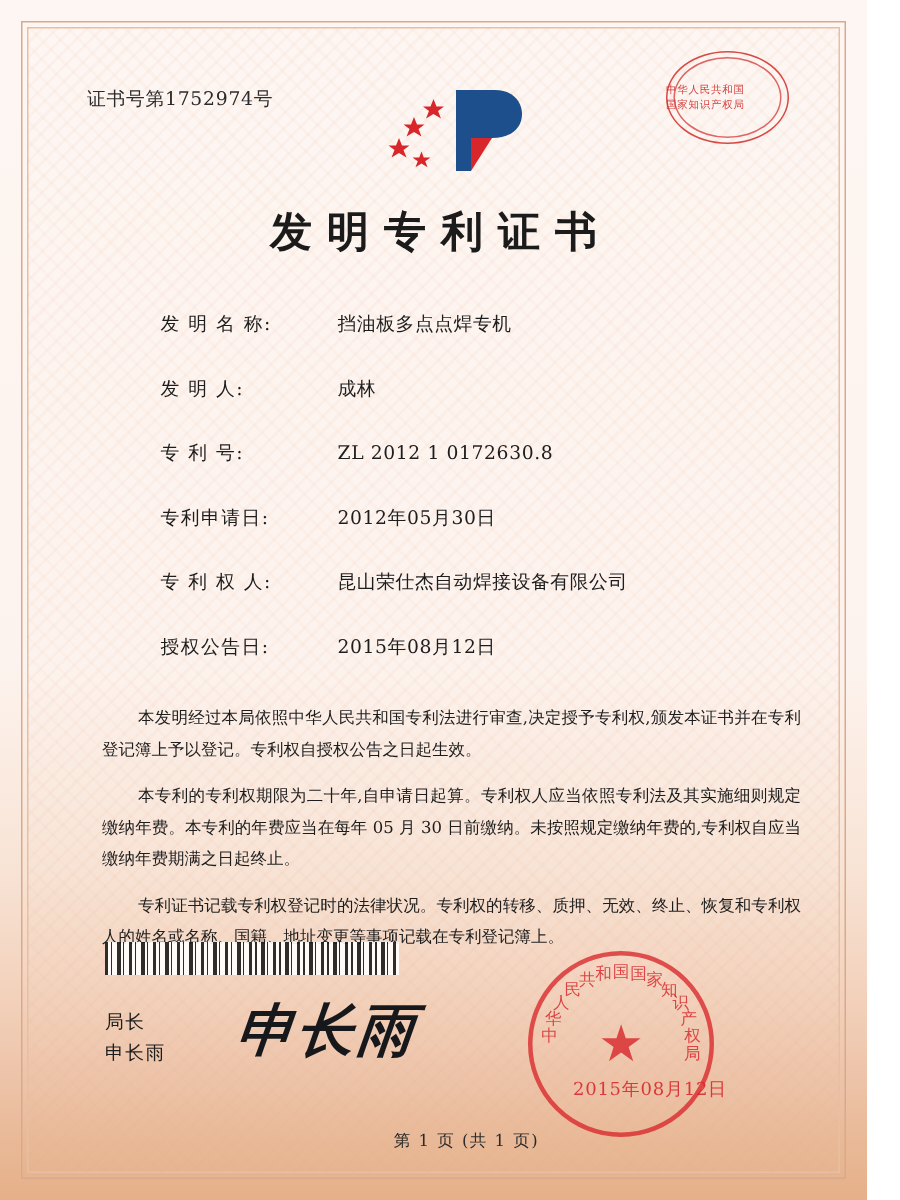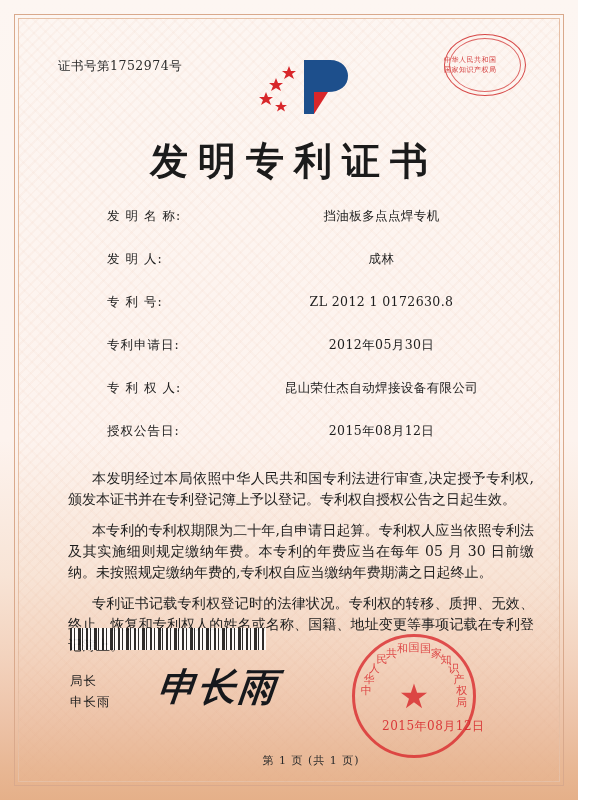--- a/index.html
+++ b/index.html
@@ -99,21 +99,21 @@
     opacity: 0.9;
   }
   .seal-top .l1 { top: 22px; }
   .seal-top .l2 { top: 32px; }
 
   .title {
     position: absolute;
     left: 0; right: 0;
     top: 136px;
     text-align: center;
-    font-size: 38px;
+    font-size: 28px;
     letter-spacing: 10px;
     color: #1b1b1b;
     font-family: "DejaVu Serif", "Liberation Serif", serif;
     font-weight: bold;
     text-indent: 10px;
   }
 
   
   .fields {
     position: absolute;
@@ -131,30 +131,29 @@
     margin-left: 39px;
   }
   .flabel {
     width: 118px;
     flex: 0 0 118px;
     letter-spacing: 1px;
   }
   .fvalue {
     flex: 1 1 auto;
     letter-spacing: 0.4px;
-    text-align: center;
   }
 
   
   .body-text {
     position: absolute;
     left: 68px;
     top: 468px;
     width: 466px;
-    font-size: 14px;
+    font-size: 11px;
     line-height: 21px;
     color: #1d1d1d;
     text-align: justify;
     font-family: "DejaVu Serif", "Liberation Serif", serif;
   }
   .body-text p {
     margin: 0 0 10px 0;
     text-indent: 24px;
   }
 

